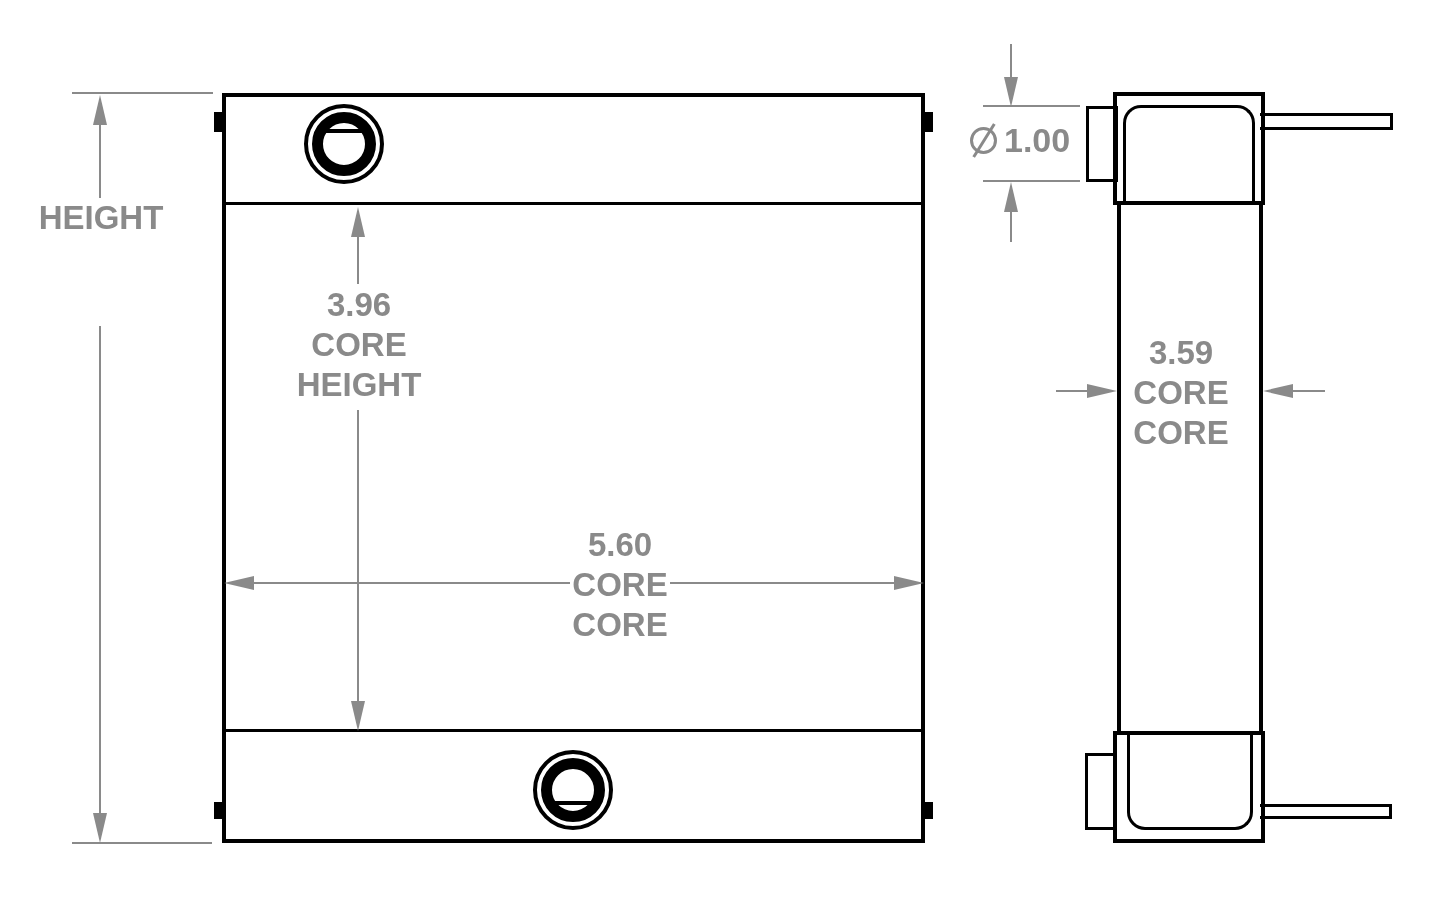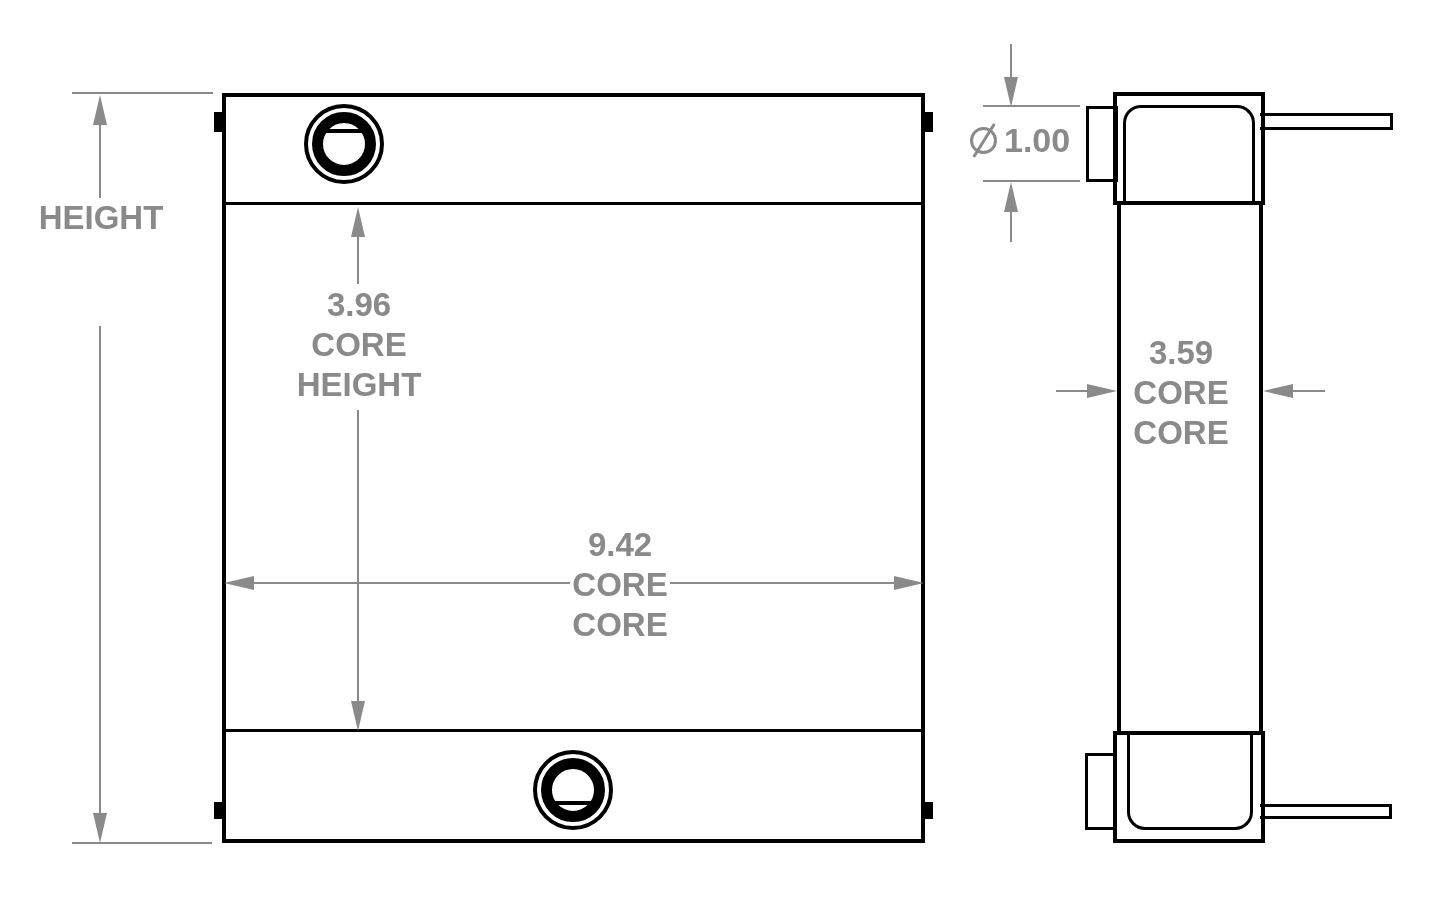--- a/index.html
+++ b/index.html
@@ -178,21 +178,21 @@
       <div>HEIGHT</div>
     </div>
     <div class="abs dline-v" style="left:357px;top:410px;height:292px;"></div>
     <div class="abs arr arr-down" style="left:351px;top:701px;"></div>
   </div>
 
   <div>
     <div class="abs arr arr-left" style="left:224px;top:576px;"></div>
     <div class="abs dline-h" style="left:252px;top:582px;width:318px;"></div>
     <div class="abs dim-text" style="left:620px;top:525px;">
-      <div>9.42</div>
+      <div>5.60</div>
       <div>CORE</div>
       <div>CORE</div>
     </div>
     <div class="abs dline-h" style="left:670px;top:582px;width:226px;"></div>
     <div class="abs arr arr-right" style="left:894px;top:576px;"></div>
   </div>
 
   <div>
     <div class="abs dline-v" style="left:1010px;top:44px;height:34px;"></div>
     <div class="abs arr arr-down" style="left:1004px;top:77px;"></div>

